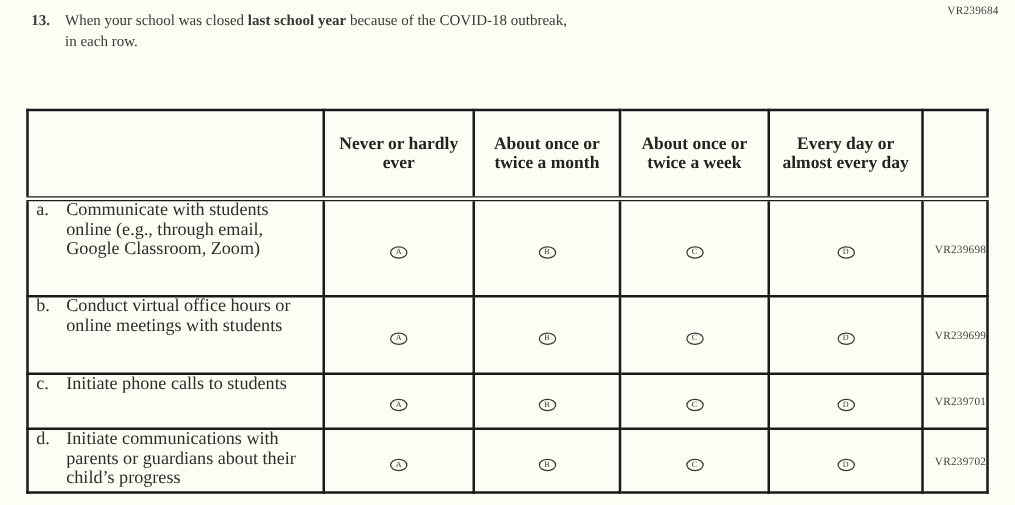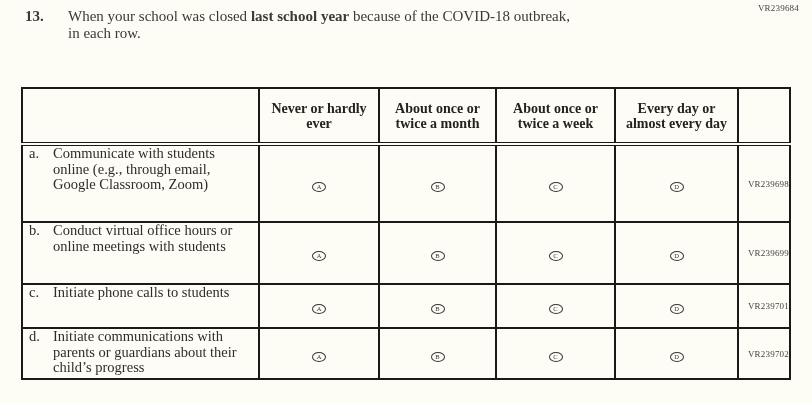--- a/index.html
+++ b/index.html
@@ -25,24 +25,23 @@
     color: #454340;
     letter-spacing: 0.2px;
     margin-left: 24px;
   }
   .question {
     position: absolute;
     left: 25px;
     top: 8px;
     width: 720px;
     display: flex;
-    font-size: 15px;
+    font-size: 12px;
     line-height: 16.5px;
     color: #3a3936;
-    gap: 16px;
   }
   .q-num {
     width: 27px;
     font-weight: bold;
     flex: 0 0 auto;
   }
   .q-text { flex: 1 1 auto; }
   .b { font-weight: bold; }
   table.freq {
     position: absolute;
@@ -61,21 +60,21 @@
   table.freq th {
     border-bottom: 4px double #1a1a1a;
     font-size: 14px;
     line-height: 15px;
     font-weight: bold;
     text-align: center;
     vertical-align: middle;
     padding: 2px 5px;
     color: #242320;
   }
-  tr.hdr { height: 56px; }
+  tr.hdr { height: 71px; }
   tr.r0 { height: 78px; }
   tr.r1 { height: 62px; }
   tr.r2 { height: 44px; }
   tr.r3 { height: 51px; }
   td.label-cell {
     vertical-align: top;
     padding: 2px 2px 2px 0;
     font-size: 14.5px;
     line-height: 15.5px;
     color: #2e2d2a;

